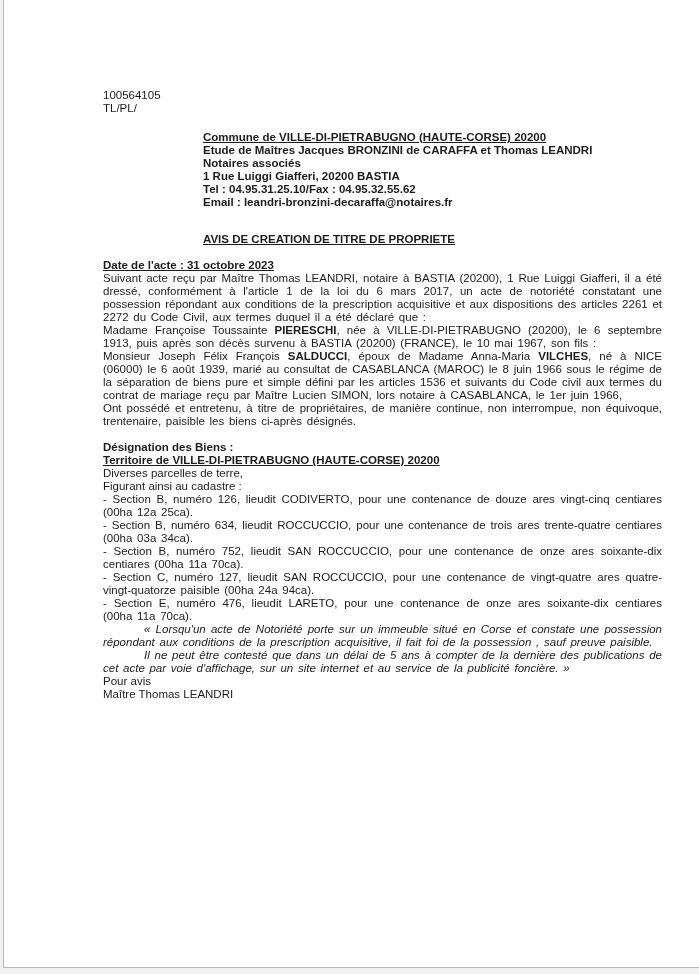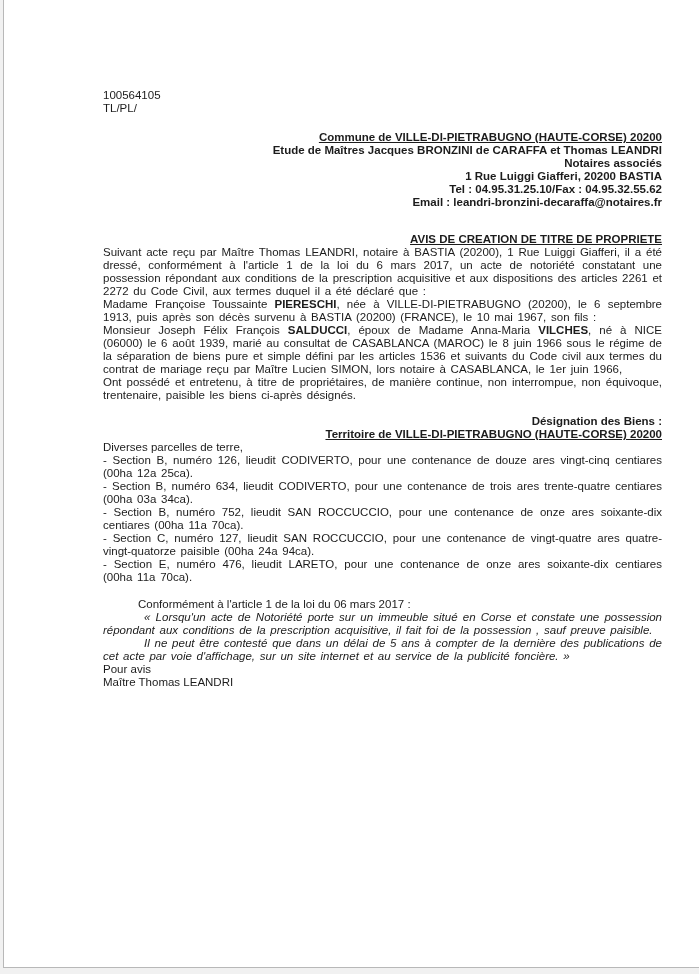--- a/index.html
+++ b/index.html
@@ -18,21 +18,21 @@
     width: 702px;
     height: 976px;
     background: #ffffff;
     border: 1px solid #b8b8b8;
   }
   .content {
     padding: 96px 42px 0 99px;
     font-size: 11.5px;
     line-height: 13px;
   }
-  .b { font-weight: bold; text-align: right; }
+  .b { font-weight: bold; }
   .u { text-decoration: underline; }
   .it { font-style: italic; }
   .just { text-align: justify; word-spacing: 1.5px; }
   .ref-block { }
   .header-block { margin-left: 100px; margin-top: 16px; }
   .doc-title { margin-left: 100px; margin-top: 24px; }
   .date-heading { margin-top: 13px; }
   .gap { height: 13px; }
   .loi-intro { text-indent: 35px; margin-top: 14px; }
   .citation { text-indent: 41px; }
@@ -53,48 +53,49 @@
       <div class="b u">Commune de VILLE-DI-PIETRABUGNO (HAUTE-CORSE) 20200</div>
       <div class="b">Etude de Maîtres Jacques BRONZINI de CARAFFA et Thomas LEANDRI</div>
       <div class="b">Notaires associés</div>
       <div class="b">1 Rue Luiggi Giafferi, 20200 BASTIA</div>
       <div class="b">Tel : 04.95.31.25.10/Fax : 04.95.32.55.62</div>
       <div class="b">Email : leandri-bronzini-decaraffa@notaires.fr</div>
     </div>
 
     <div class="doc-title b u">AVIS DE CREATION DE TITRE DE PROPRIETE</div>
 
+    <div class="date-heading b u">Date de l'acte : 31 octobre 2023</div>
 
     <div class="just">Suivant acte reçu par Maître Thomas LEANDRI, notaire à BASTIA (20200), 1 Rue Luiggi Giafferi, il a été dressé, conformément à l'article 1 de la loi du 6 mars 2017, un acte de notoriété constatant une possession répondant aux conditions de la prescription acquisitive et aux dispositions des articles 2261 et 2272 du Code Civil, aux termes duquel il a été déclaré que :</div>
 
     <div class="just">
       <span class="inline-p">Madame Françoise Toussainte </span><span class="inline-p b">PIERESCHI</span><span class="inline-p">, née à VILLE-DI-PIETRABUGNO (20200), le 6 septembre 1913, puis après son décès survenu à BASTIA (20200) (FRANCE), le 10 mai 1967, son fils :</span>
     </div>
 
     <div class="just">
       <span class="inline-p">Monsieur Joseph Félix François </span><span class="inline-p b">SALDUCCI</span><span class="inline-p">, époux de Madame Anna-Maria </span><span class="inline-p b">VILCHES</span><span class="inline-p">, né à NICE (06000) le 6 août 1939, marié au consultat de CASABLANCA (MAROC) le 8 juin 1966 sous le régime de la séparation de biens pure et simple défini par les articles 1536 et suivants du Code civil aux termes du contrat de mariage reçu par Maître Lucien SIMON, lors notaire à CASABLANCA, le 1er juin 1966,</span>
     </div>
 
     <div class="just">Ont possédé et entretenu, à titre de propriétaires, de manière continue, non interrompue, non équivoque, trentenaire, paisible les biens ci-après désignés.</div>
 
     <div class="gap"></div>
 
     <div class="b">Désignation des Biens :</div>
     <div class="b u">Territoire de VILLE-DI-PIETRABUGNO (HAUTE-CORSE) 20200</div>
     <div>Diverses parcelles de terre,</div>
+    <div>Figurant ainsi au cadastre :</div>
 
     <div>
       <div class="just">- Section B, numéro 126, lieudit CODIVERTO, pour une contenance de douze ares vingt-cinq centiares (00ha 12a 25ca).</div>
-      <div class="just">- Section B, numéro 634, lieudit CODIVERTO, pour une contenance de trois ares trente-quatre centiares (00ha 03a 34ca).</div>
+      <div class="just">- Section B, numéro 634, lieudit ROCCUCCIO, pour une contenance de trois ares trente-quatre centiares (00ha 03a 34ca).</div>
       <div class="just">- Section B, numéro 752, lieudit SAN ROCCUCCIO, pour une contenance de onze ares soixante-dix centiares (00ha 11a 70ca).</div>
       <div class="just">- Section C, numéro 127, lieudit SAN ROCCUCCIO, pour une contenance de vingt-quatre ares quatre-vingt-quatorze paisible (00ha 24a 94ca).</div>
       <div class="just">- Section E, numéro 476, lieudit LARETO, pour une contenance de onze ares soixante-dix centiares (00ha 11a 70ca).</div>
     </div>
 
-    <div class="loi-intro">Conformément à l'article 1 de la loi du 06 mars 2017 :</div>
     <div class="citation it just">« Lorsqu'un acte de Notoriété porte sur un immeuble situé en Corse et constate une possession répondant aux conditions de la prescription acquisitive, il fait foi de la possession , sauf preuve paisible.</div>
     <div class="citation it just">Il ne peut être contesté que dans un délai de 5 ans à compter de la dernière des publications de cet acte par voie d'affichage, sur un site internet et au service de la publicité foncière. »</div>
 
     <div>Pour avis</div>
     <div>Maître Thomas LEANDRI</div>
 
   </div>
 </div>
 
 </body></html>

